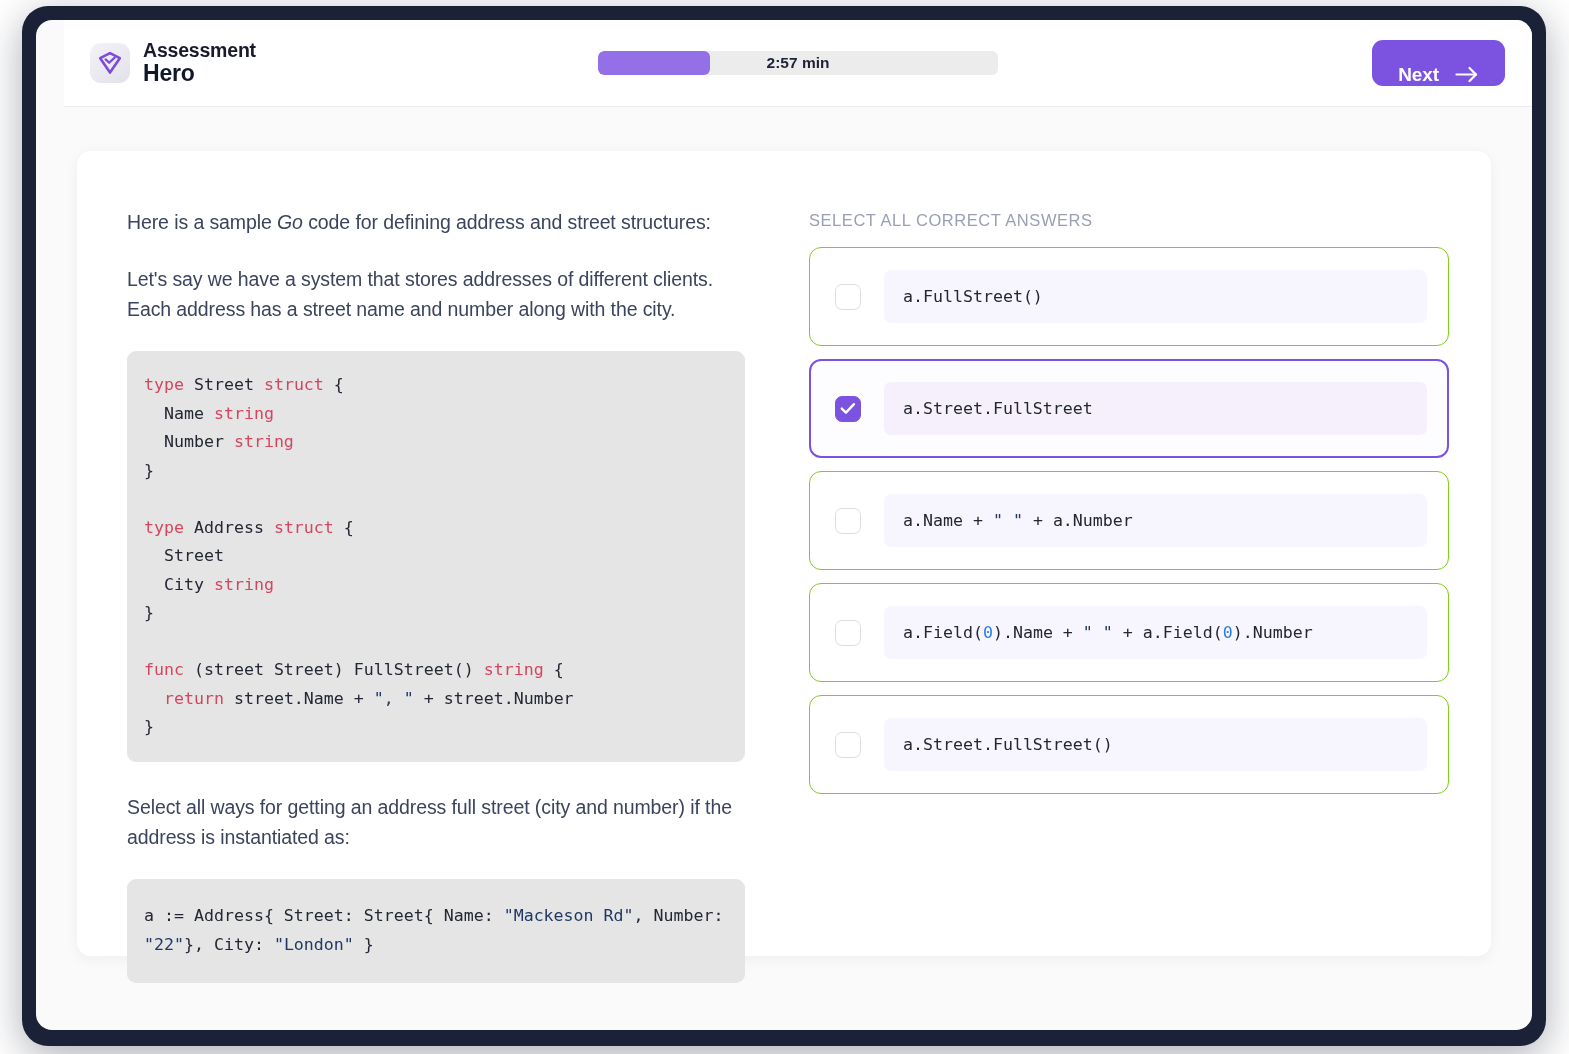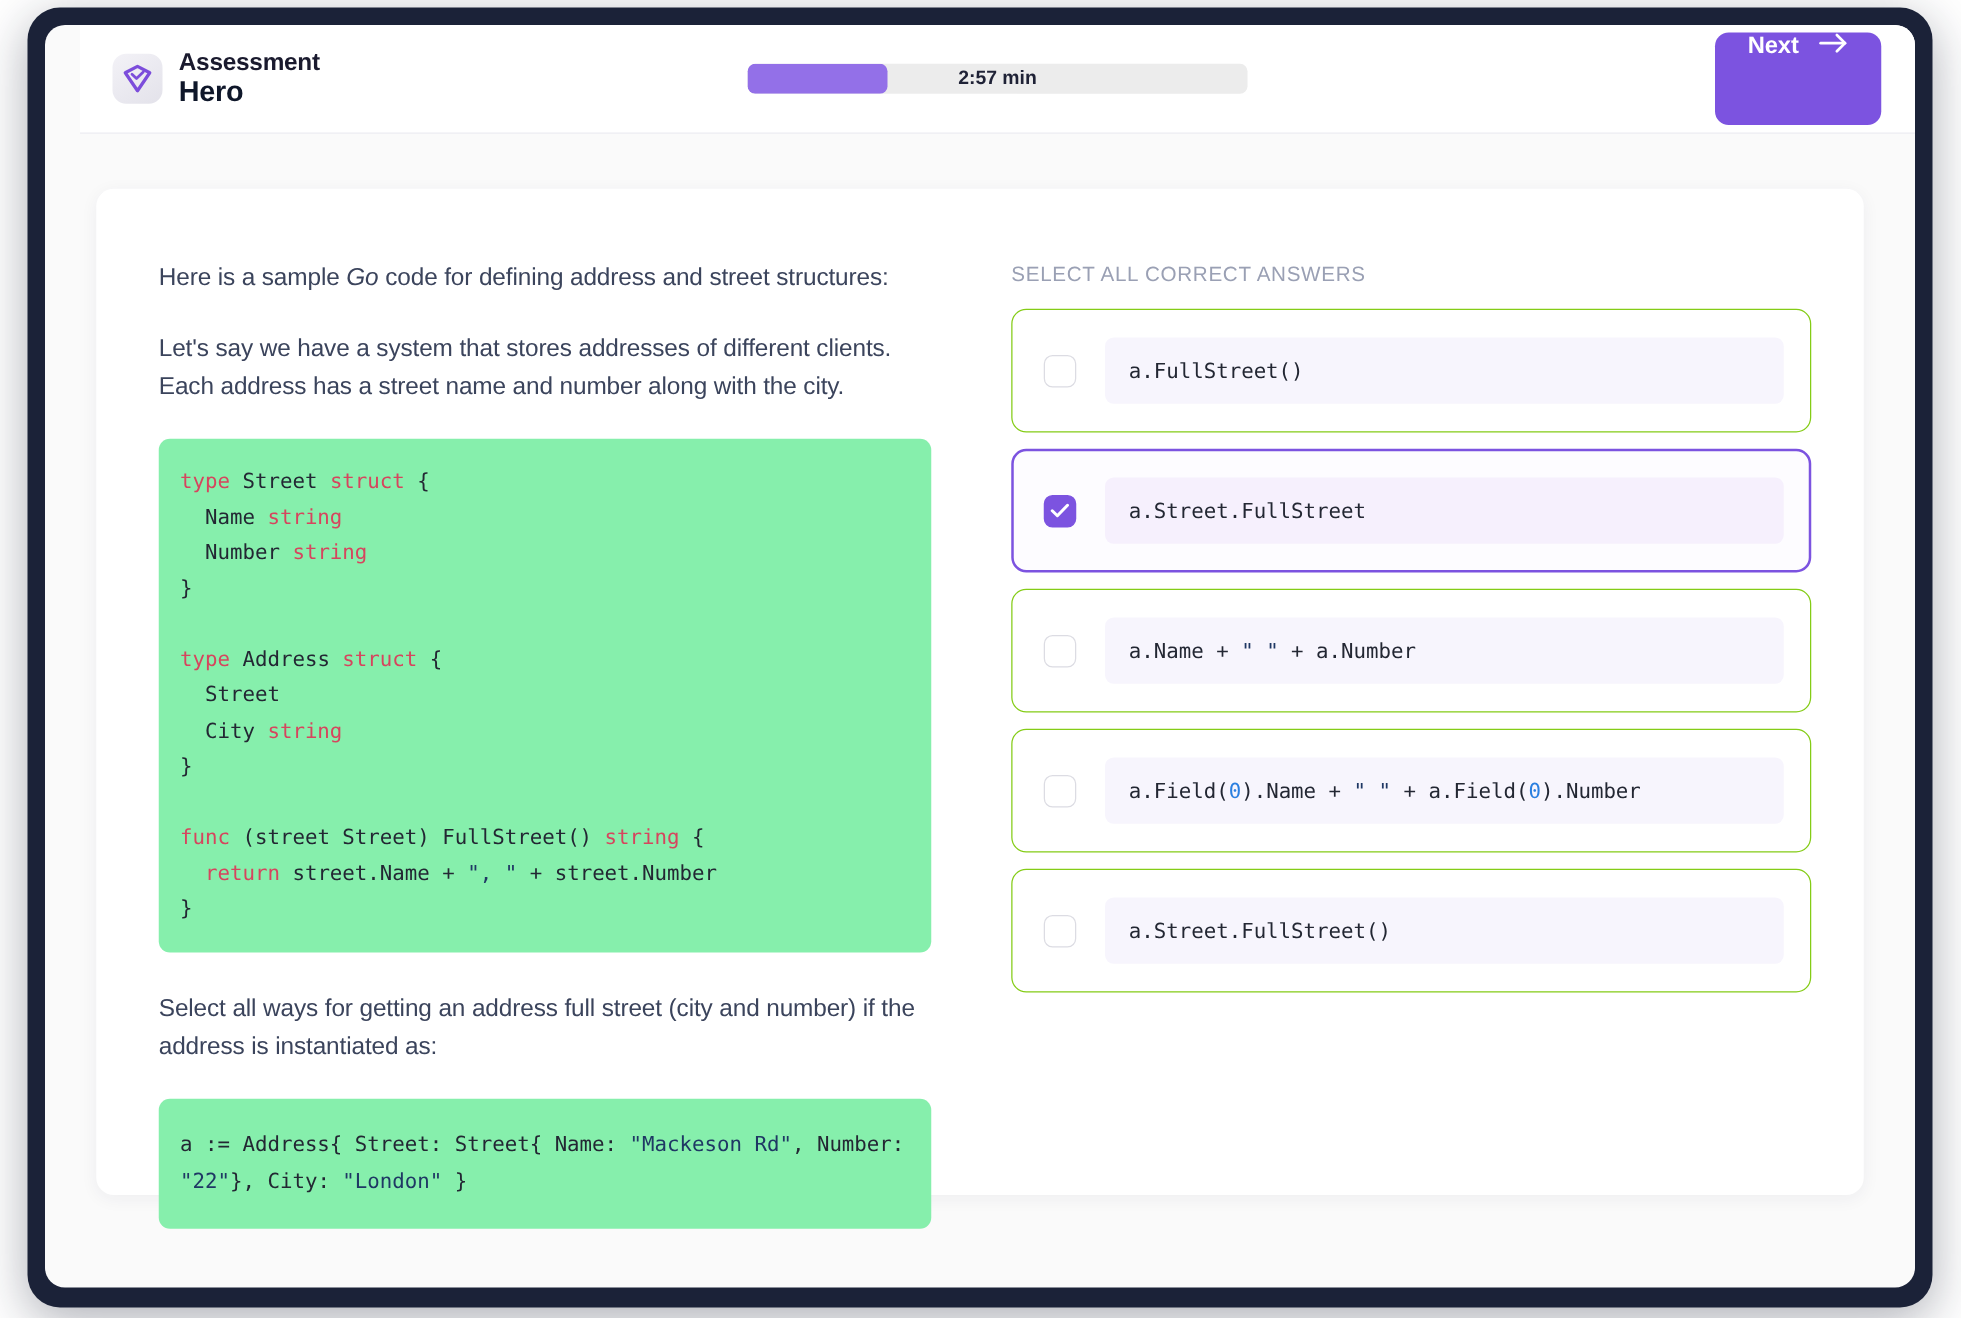--- a/index.html
+++ b/index.html
@@ -107,24 +107,24 @@
     color: #1f2236;
     z-index: 2;
   }
 
   .next-button {
     margin-left: auto;
     background: #7c53e0;
     color: #ffffff;
     border: none;
     border-radius: 11px;
-    height: 74px;
+    height: 46px;
     padding: 0 26px;
     display: flex;
-    align-items: flex-start;
+    align-items: flex-end;
     gap: 16px;
     cursor: pointer;
     font-family: "Liberation Sans", sans-serif;
   }
   .next-button-label {
     font-size: 19px;
     font-weight: bold;
     letter-spacing: -0.1px;
   }
 
@@ -155,21 +155,21 @@
   .q-para {
     font-size: 19.5px;
     line-height: 1.54;
     color: #3b445c;
     margin-bottom: 27px;
     letter-spacing: -0.1px;
   }
   .q-para em { font-style: italic; }
 
   .code-block {
-    background: #86efac;
+    background: #e5e5e5;
     border-radius: 9px;
     padding: 20px 18px 20px 17px;
     font-family: "DejaVu Sans Mono", monospace;
     font-size: 16.6px;
     line-height: 1.72;
     color: #232733;
     white-space: pre;
     margin-bottom: 30px;
     overflow: hidden;
   }

